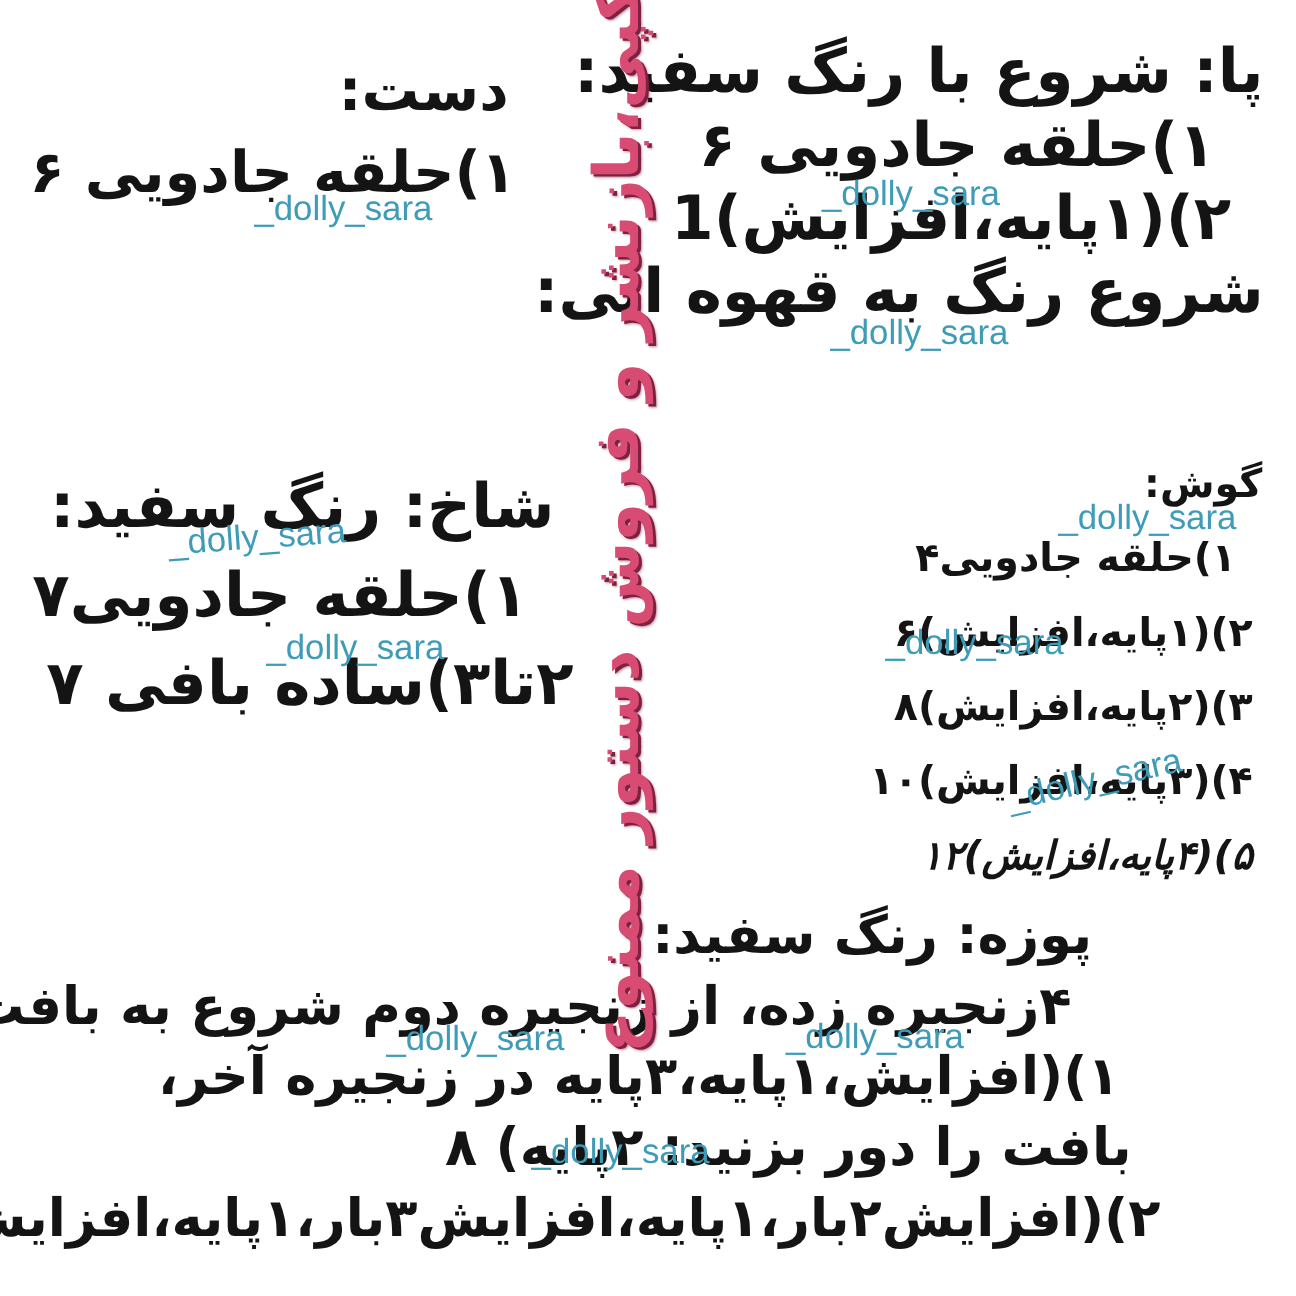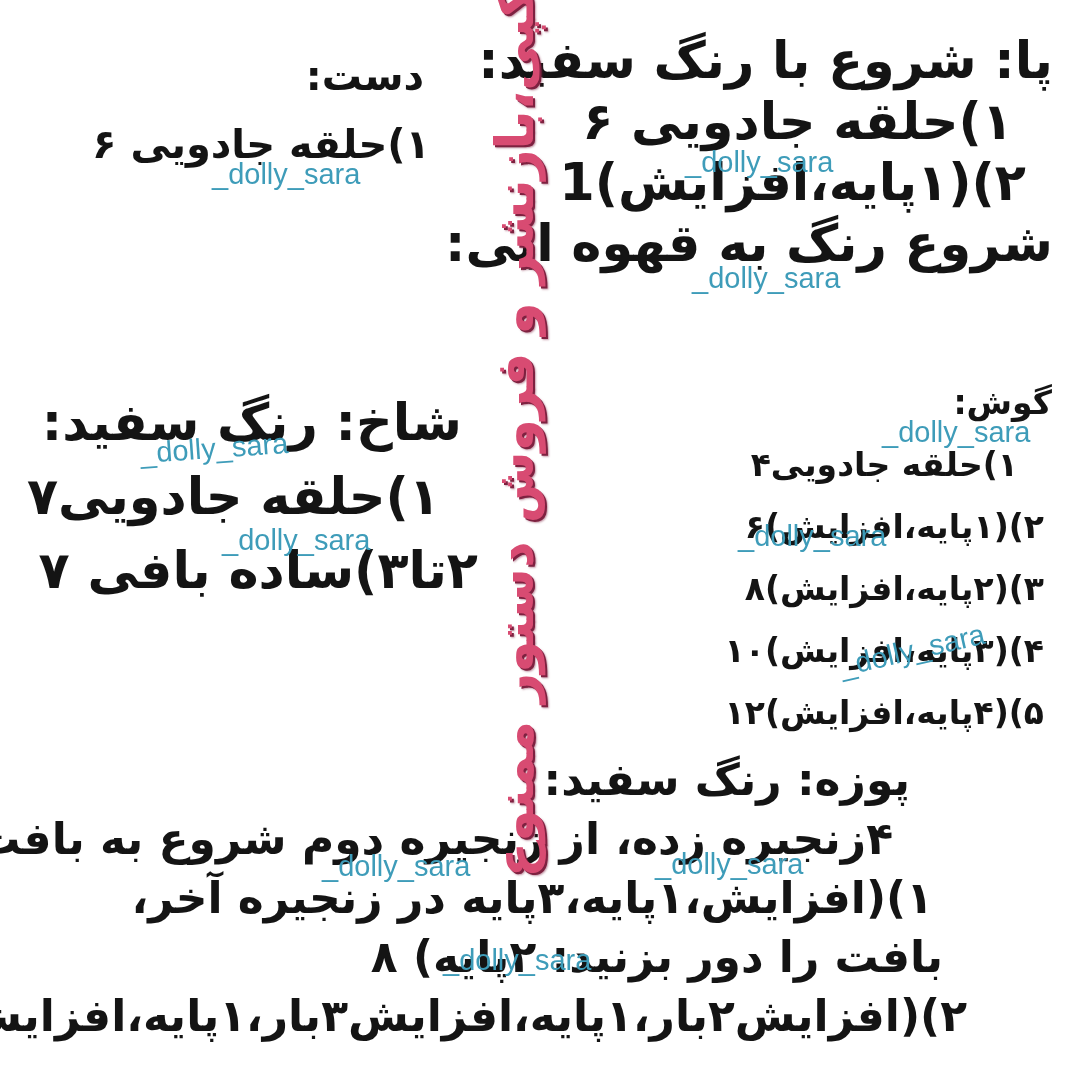--- a/index.html
+++ b/index.html
@@ -14,21 +14,21 @@
   .block{
     position:absolute;
     direction:rtl;
     text-align:right;
     font-weight:700;
     white-space:nowrap;
   }
   .block .line{display:block;}
 
   
-  .hand{top:42px;right:650px;font-size:40px;line-height:68px;}
+  .hand{top:42px;right:650px;font-size:48px;line-height:68px;}
   
   .leg{top:30px;right:27px;font-size:51px;line-height:61px;}
   
   .horn{top:386px;right:602px;font-size:51px;line-height:74px;}
   
   .ear{top:372px;right:28px;font-size:33px;line-height:62px;}
   
   .muzzle{top:750px;right:0;font-size:44px;line-height:59px;}
 
   
@@ -74,25 +74,25 @@
   </section>
 
   <section class="block horn">
     <span class="line title" style="margin-right:16px;">شاخ: رنگ سفید:</span>
     <span class="line" style="margin-right:38px;">۱)حلقه جادویی۷</span>
     <span class="line">۲تا۳)ساده بافی ۷</span>
   </section>
 
   <section class="block ear">
     <span class="line title">گوش:</span>
-    <span class="line" style="margin-right:34px;">۱)حلقه جادویی۴</span>
+    <span class="line" style="margin-right:22px;">۱)حلقه جادویی۴</span>
     <span class="line" style="margin-right:8px;">۲)(۱پایه،افزایش)۶</span>
     <span class="line" style="margin-right:8px;">۳)(۲پایه،افزایش)۸</span>
     <span class="line" style="margin-right:8px;">۴)(۳پایه،افزایش)۱۰</span>
-    <span class="line" style="margin-right:8px;">۵)(۴پایه،افزایش)۱۲</span>
+    <span class="line" style="margin-right:8px;font-style:italic;">۵)(۴پایه،افزایش)۱۲</span>
   </section>
 
   <section class="block muzzle">
     <span class="line title" style="margin-right:170px;">پوزه: رنگ سفید:</span>
     <span class="line" style="margin-right:187px;">۴زنجیره زده، از زنجیره دوم شروع به بافت کنید:</span>
     <span class="line" style="margin-right:147px;">۱)(افزایش،۱پایه،۳پایه در زنجیره آخر،</span>
     <span class="line" style="margin-right:137px;">بافت را دور بزنید: ۲پایه) ۸</span>
     <span class="line" style="margin-right:113px;">۲)(افزایش۲بار،۱پایه،افزایش۳بار،۱پایه،افزایش) ۱۴</span>
   </section>
 

